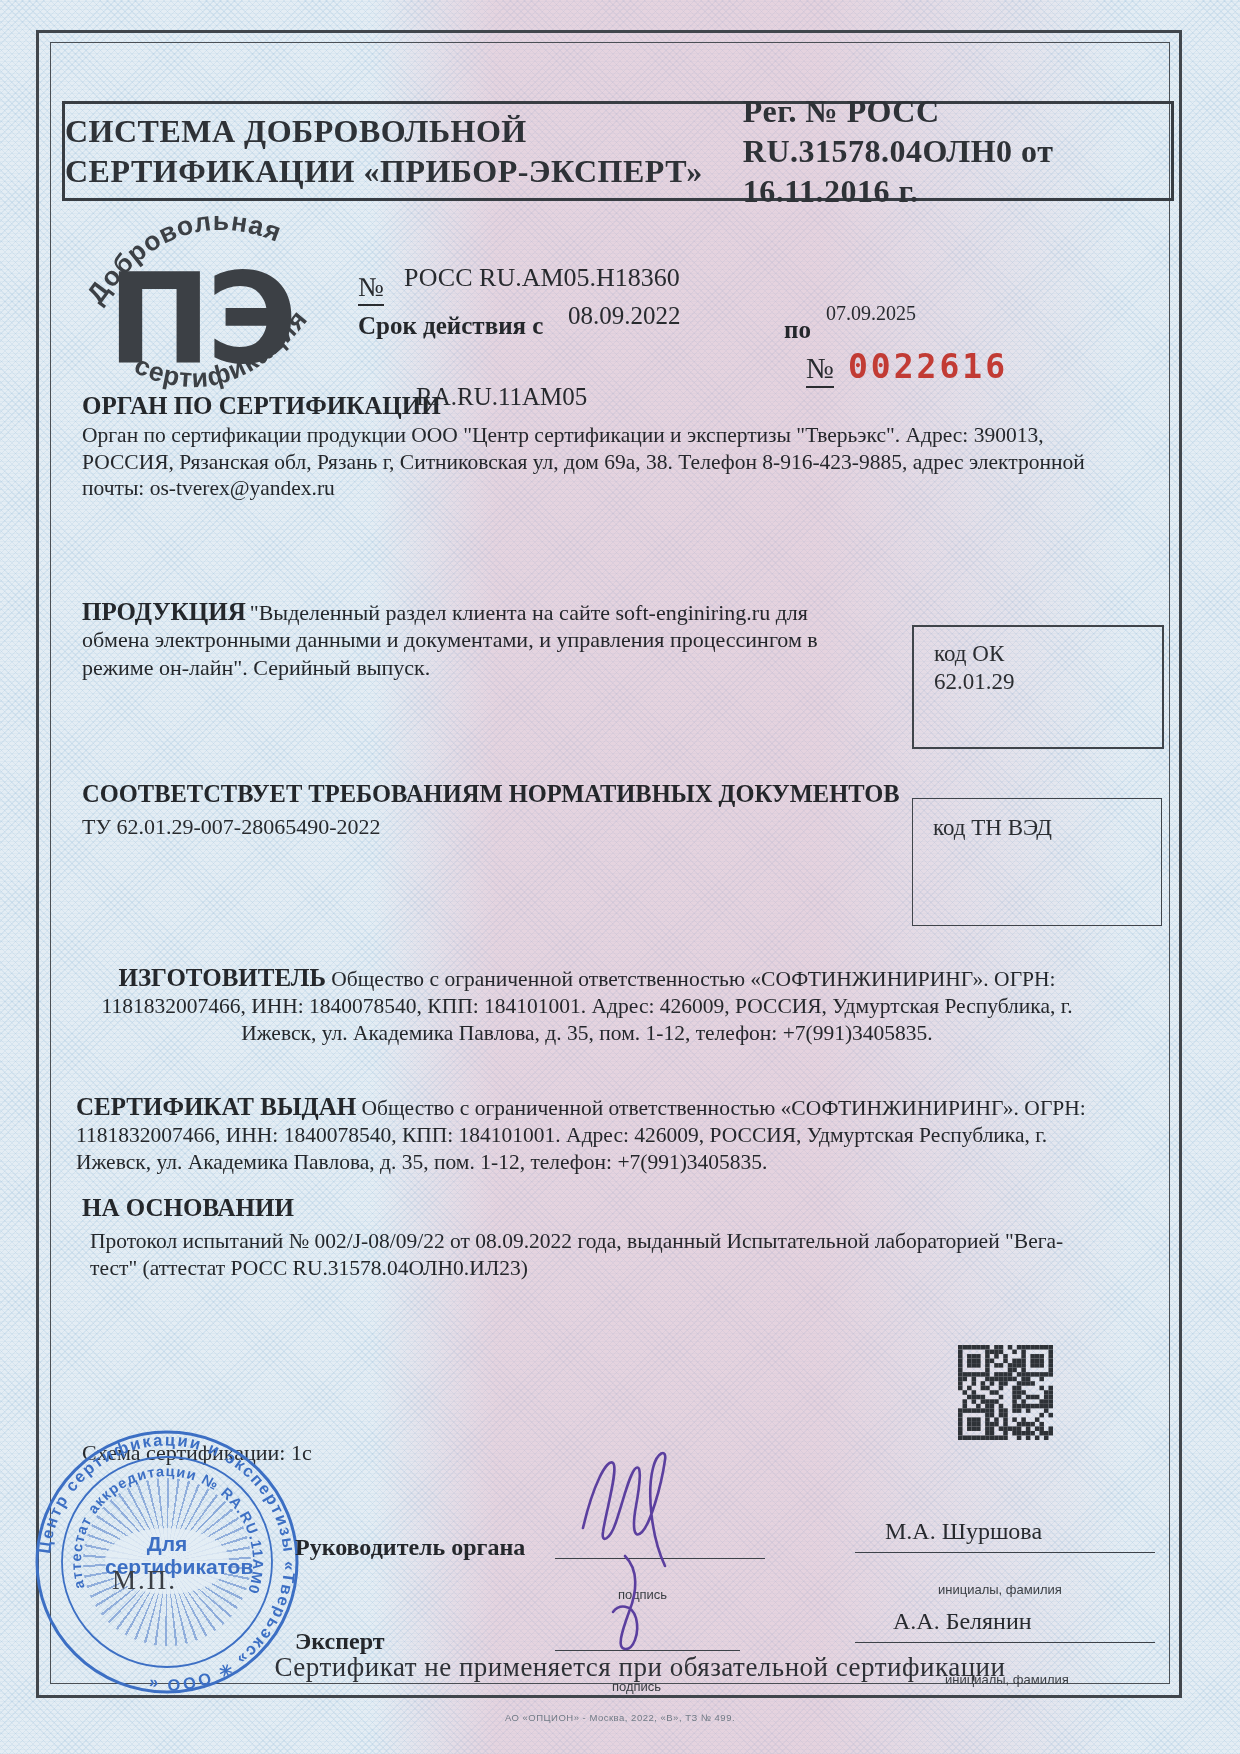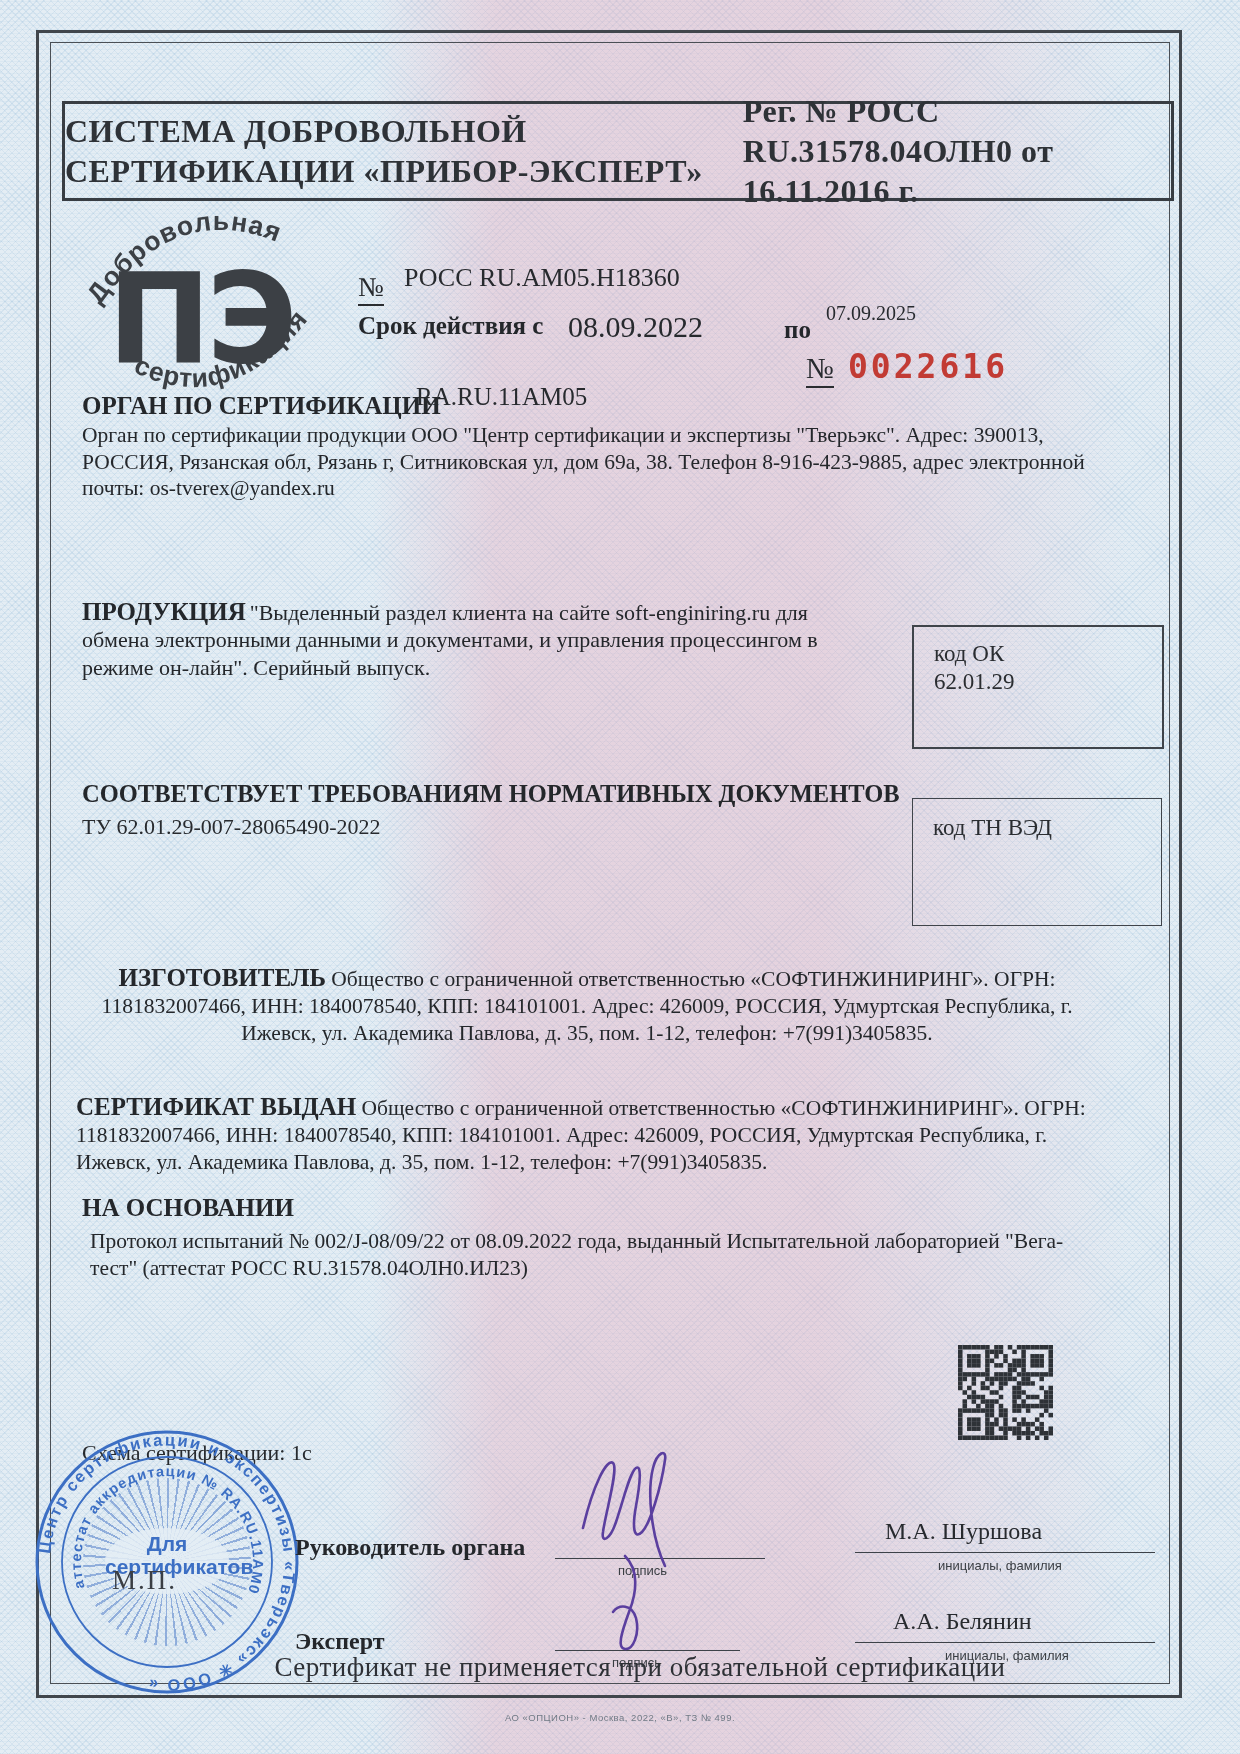--- a/index.html
+++ b/index.html
@@ -30,21 +30,21 @@
   .serif25{font-size:25px;}
   .lbl{font-weight:bold;font-size:25px;color:#24272b;}
   .para{font-size:21.5px;line-height:1.24;color:#24272b;}
   .no-mark{border-bottom:2px solid #2a2d31;padding-bottom:1px;}
   .form-number{
     font-family:"DejaVu Sans Mono",monospace;font-size:33px;letter-spacing:3px;
     color:#c23b34;font-weight:bold;
   }
   .code-box{border:2px solid #3f444a;}
   .code-box .cb-label{font-size:23px;color:#2a2d31;}
-  .small-cap{font-family:"Liberation Sans",sans-serif;font-size:13px;color:#3a3e43;}
+  .small-cap{font-family:"Liberation Sans",sans-serif;font-size:13px;color:#3a3e43;margin-top:24px;}
   .sig-line{border-bottom:1.5px solid #3d4248;}
   .footnote{font-size:27px;color:#2e3136;letter-spacing:0.5px;}
   .imprint{font-family:"Liberation Sans",sans-serif;font-size:9.5px;color:#707a85;letter-spacing:0.5px;}
   .stamp-rosette{
     width:168px;height:168px;border-radius:50%;
     background:repeating-conic-gradient(rgba(62,111,195,0.48) 0deg 1.6deg, rgba(62,111,195,0) 1.6deg 7.2deg);
   }
   .stamp-center-bg{
     width:124px;height:66px;border-radius:50%;background:rgba(228,237,244,0.85);
   }
@@ -83,21 +83,21 @@
       </g>
       <text x="115" y="180" text-anchor="middle" font-family="DejaVu Sans, sans-serif" font-weight="bold" font-size="124" letter-spacing="-5" fill="#3c4045">ПЭ</text>
     </svg>
   </div>
 
 
   <span class="abs serif25 no-mark" style="left:358px;top:272px;font-size:27px;">№</span>
   <span class="abs" style="left:404px;top:263px;font-size:26px;">РОСС RU.AM05.H18360</span>
 
   <span class="abs lbl" style="left:358px;top:312px;">Срок действия  с</span>
-  <span class="abs" style="left:568px;top:310px;font-size:30px;">08.09.2022</span>
+  <span class="abs" style="left:568px;top:302px;font-size:25px;">08.09.2022</span>
   <span class="abs lbl" style="left:784px;top:316px;">по</span>
   <span class="abs" style="left:802px;top:302px;font-size:20px;margin-left:24px;">07.09.2025</span>
 
   <span class="abs no-mark" style="left:806px;top:352px;font-size:29px;">№</span>
   <span class="abs form-number" style="left:848px;top:347px;">0022616</span>
 
   <span class="abs lbl" style="left:82px;top:392px;">ОРГАН ПО СЕРТИФИКАЦИИ</span>
   <span class="abs" style="left:416px;top:383px;font-size:25px;text-align:center;">RA.RU.11AM05</span>
   <div class="abs para" style="left:82px;top:422px;width:1008px;">Орган по сертификации продукции ООО "Центр сертификации и экспертизы "Тверьэкс". Адрес: 390013, РОССИЯ, Рязанская обл, Рязань г, Ситниковская ул, дом 69а, 38. Телефон 8-916-423-9885, адрес электронной почты: os-tverex@yandex.ru</div>
 

